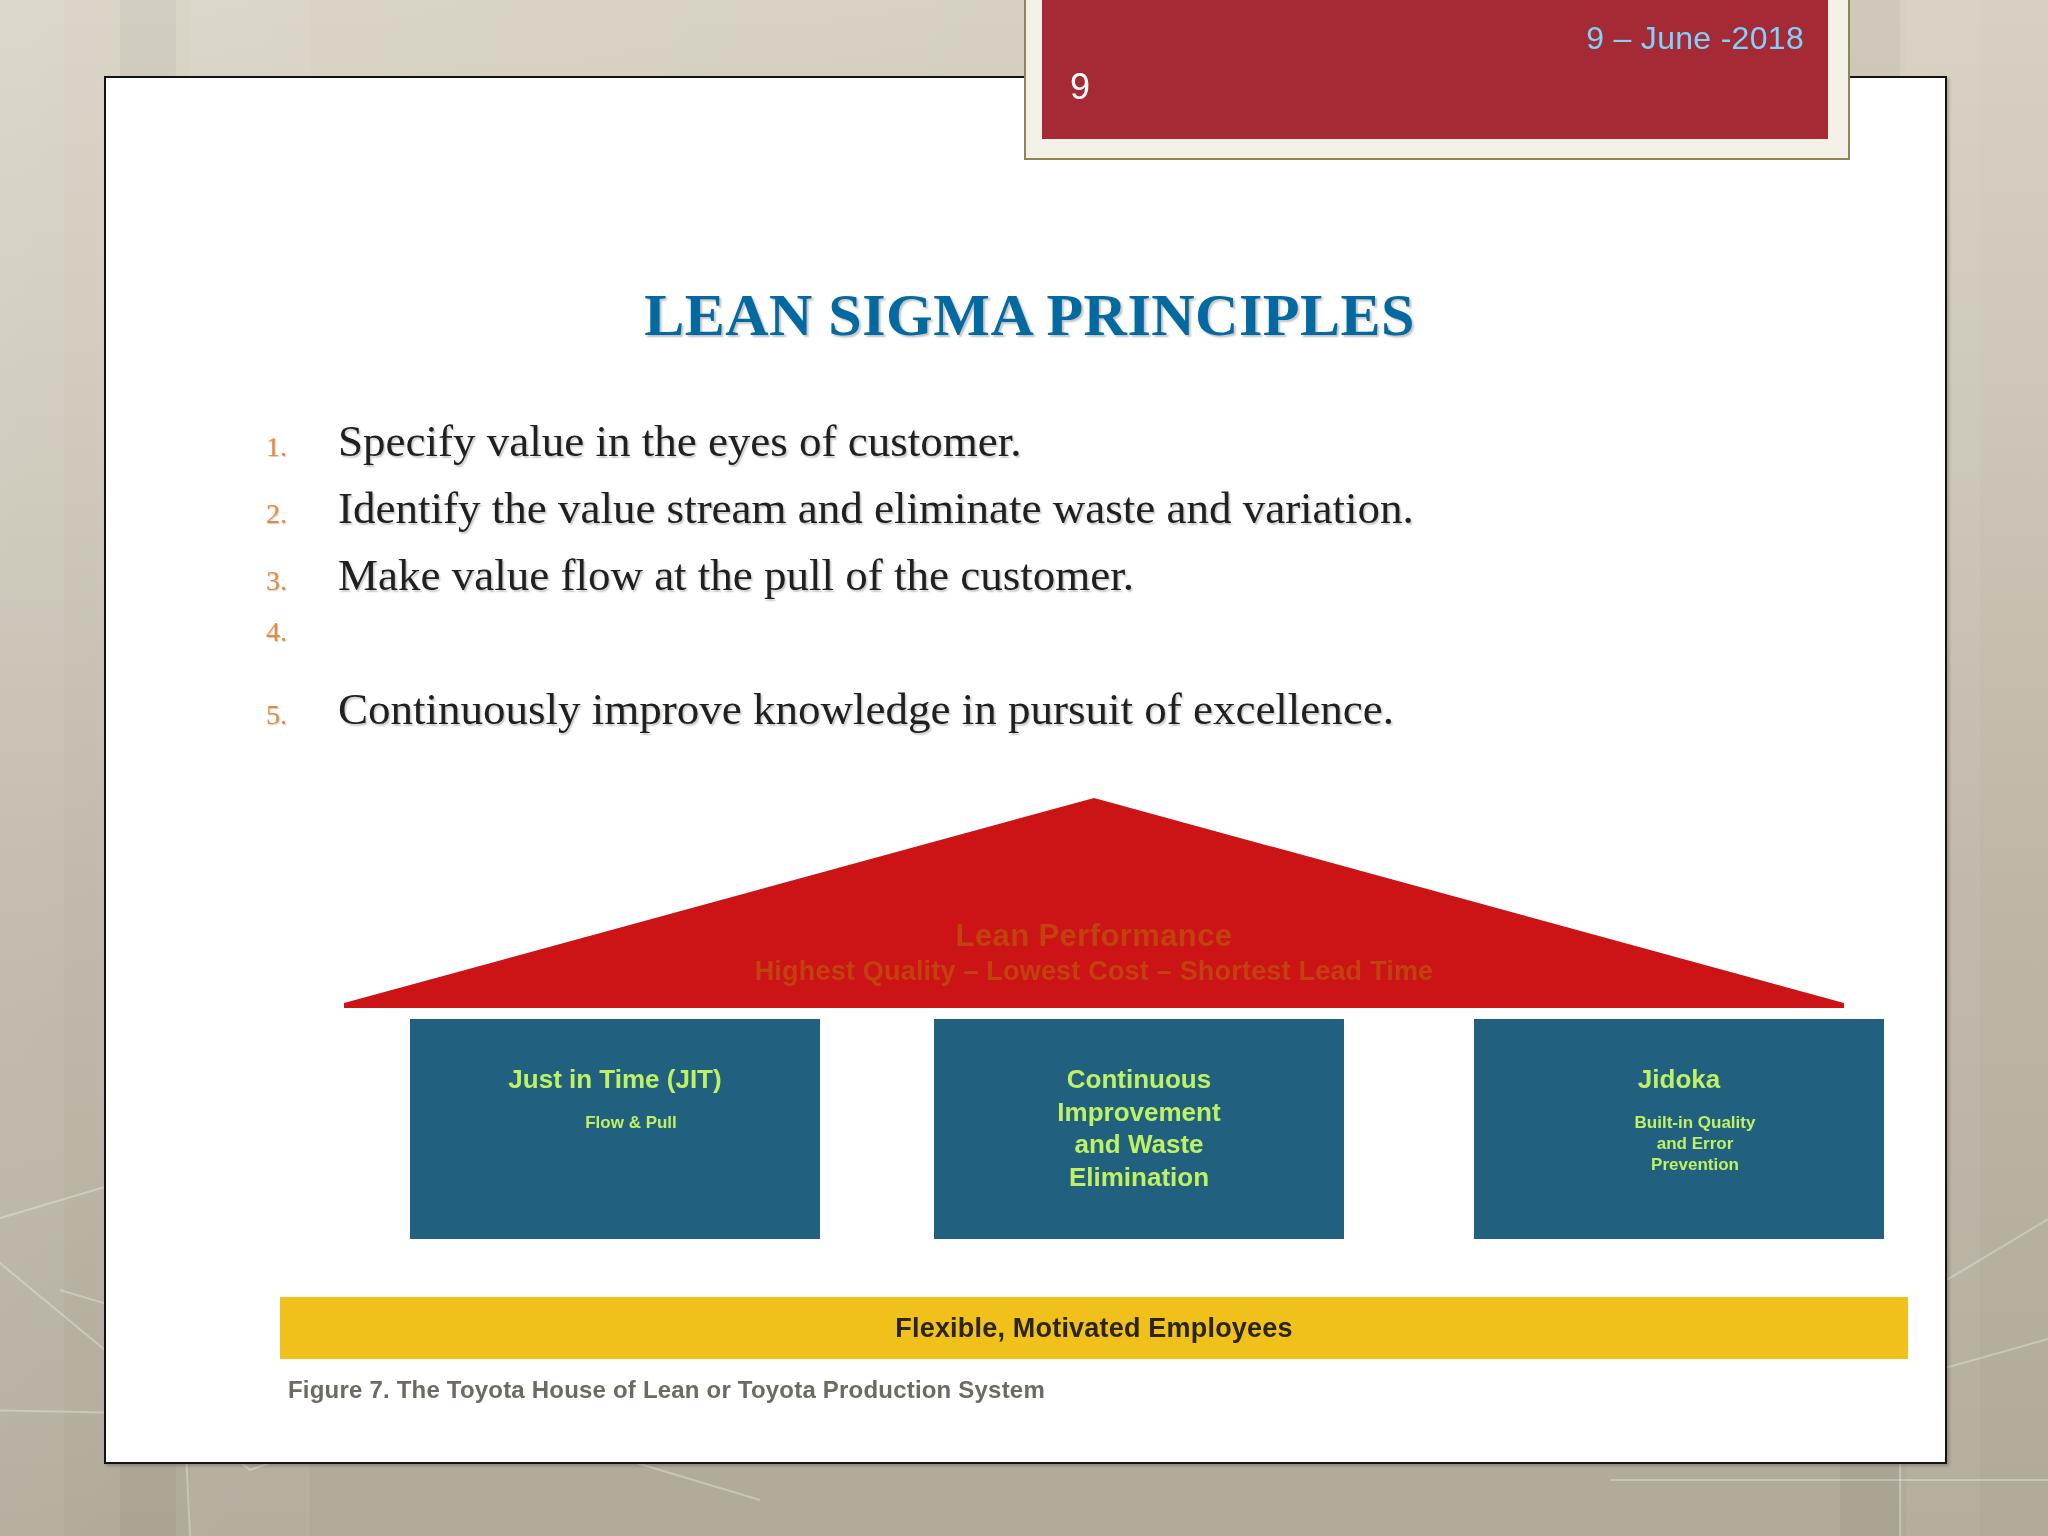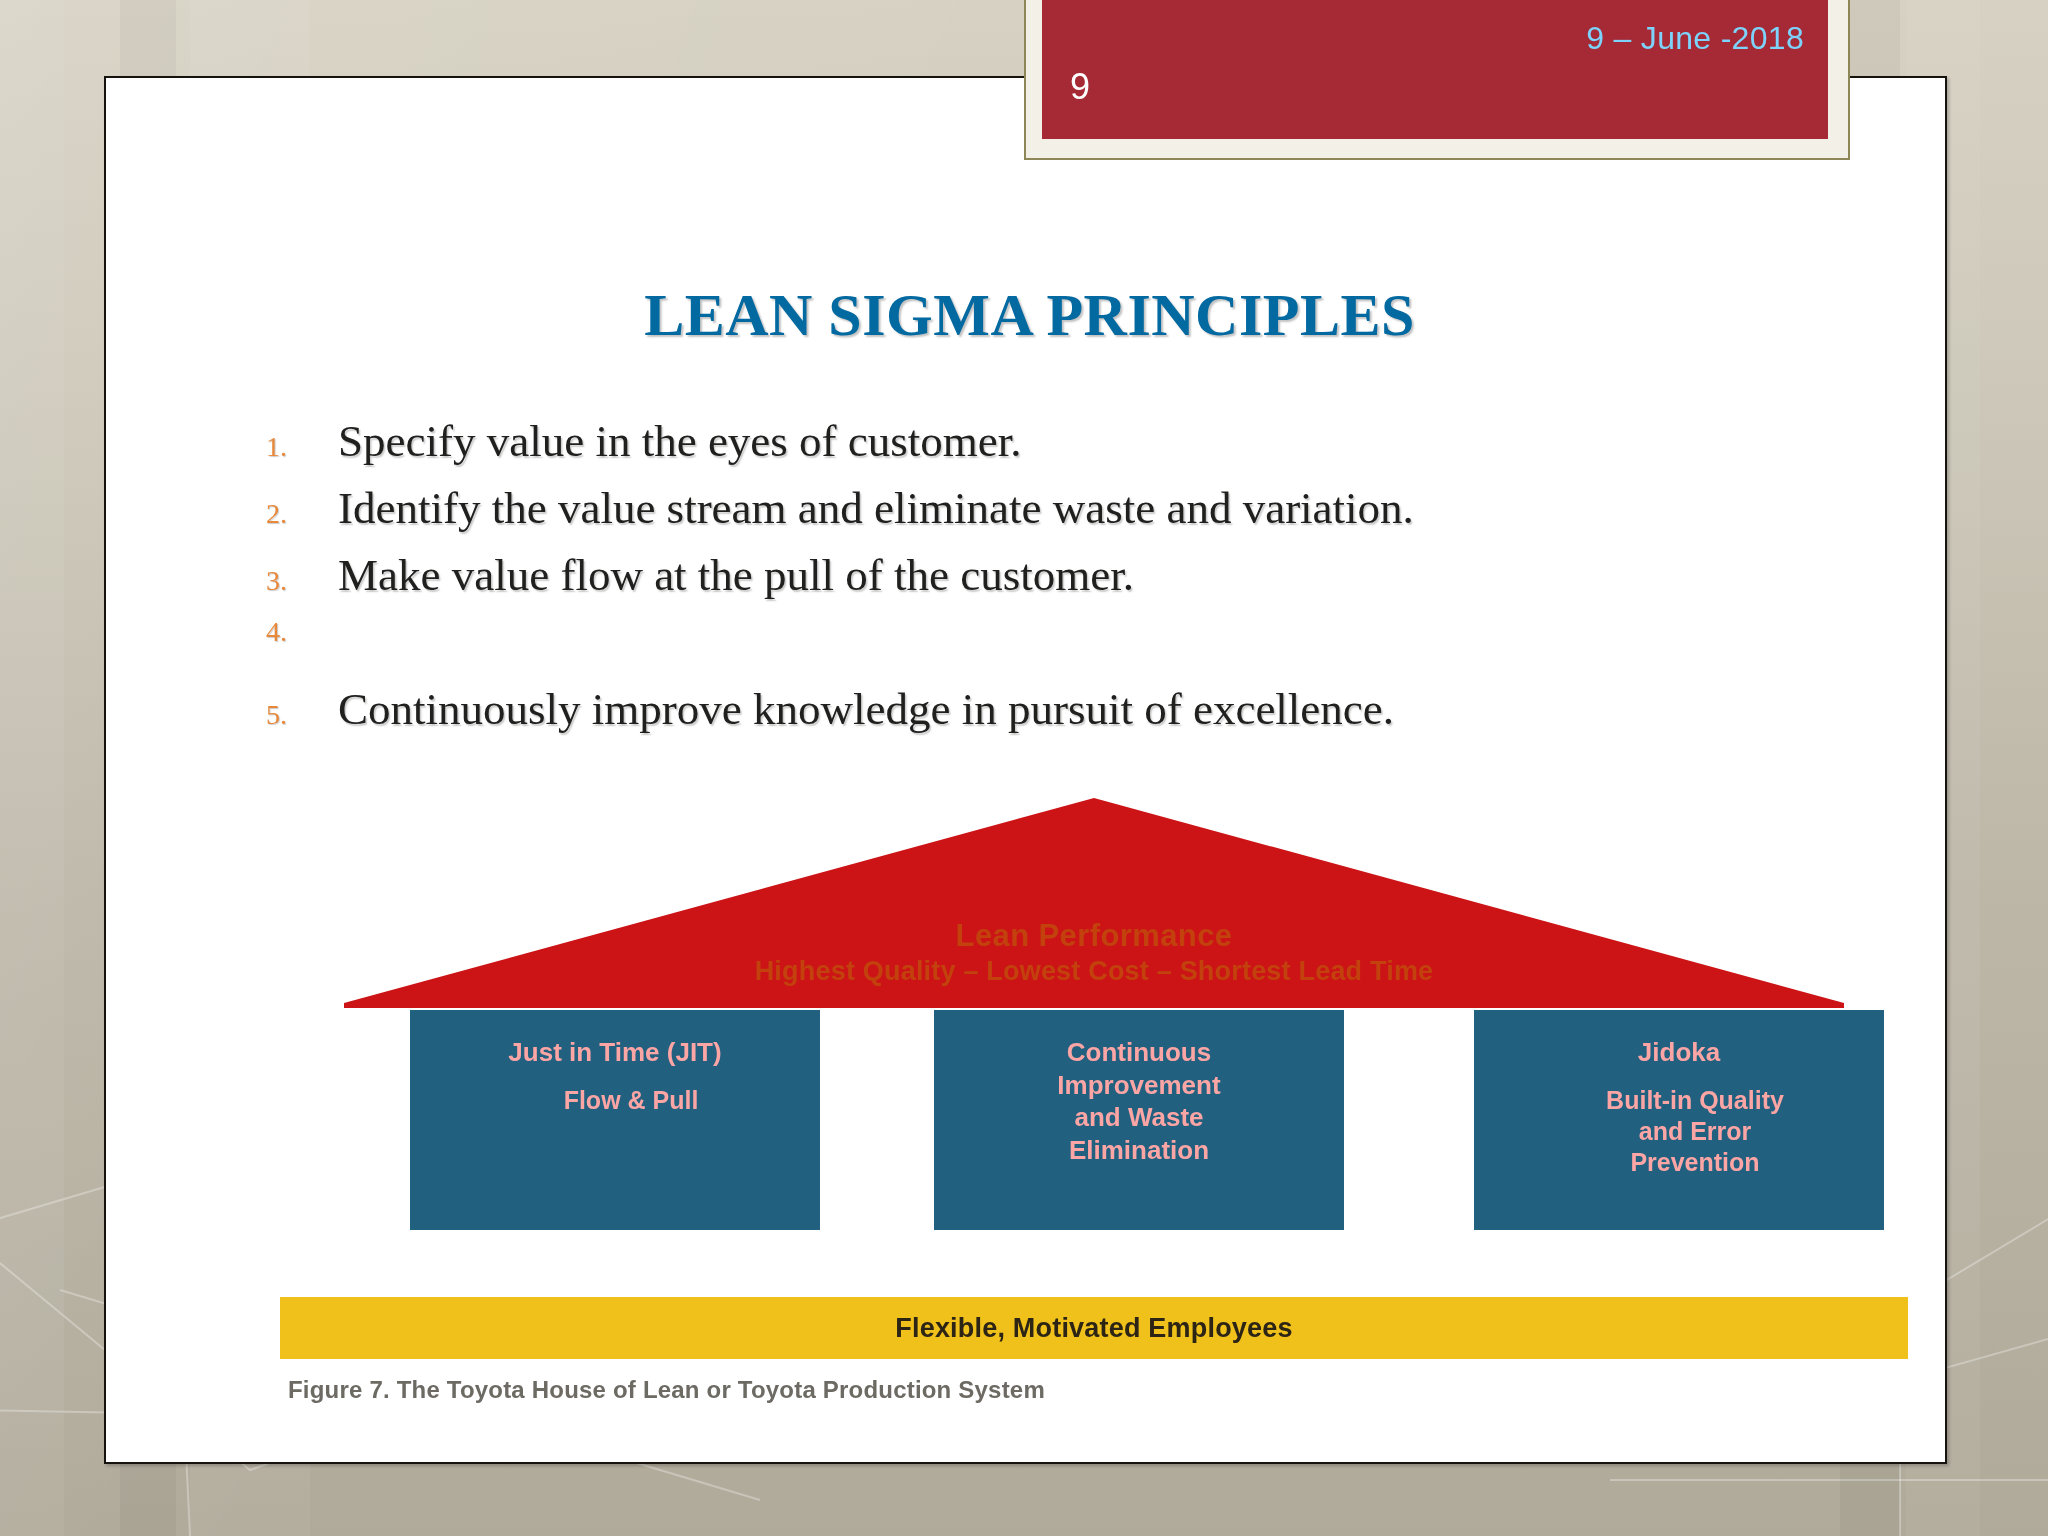--- a/index.html
+++ b/index.html
@@ -161,39 +161,39 @@
     line-height: 1.18;
     letter-spacing: 0.4px;
   }
   #roof-subtitle {
     font-size: 27px;
     line-height: 1.2;
     letter-spacing: 0.2px;
   }
   .pillar {
     position: absolute;
-    top: 212px;
+    top: 221px;
     width: 410px;
     height: 220px;
     background: #226080;
-    color: #fca5a5;
+    color: #bef264;
     text-align: center;
     font-weight: bold;
     box-sizing: border-box;
-    padding-top: 26px;
+    padding-top: 44px;
   }
   #pillar-1 { left: 176px; }
   #pillar-2 { left: 700px; }
   #pillar-3 { left: 1240px; }
   .pillar-heading {
     font-size: 26px;
     line-height: 1.25;
   }
   .pillar-sub {
-    font-size: 25px;
+    font-size: 17px;
     line-height: 1.25;
     margin-top: 16px;
     margin-left: 32px;
   }
   .foundation {
     position: absolute;
     left: 46px;
     width: 1628px;
     height: 62px;
     background: #f0c01b;

